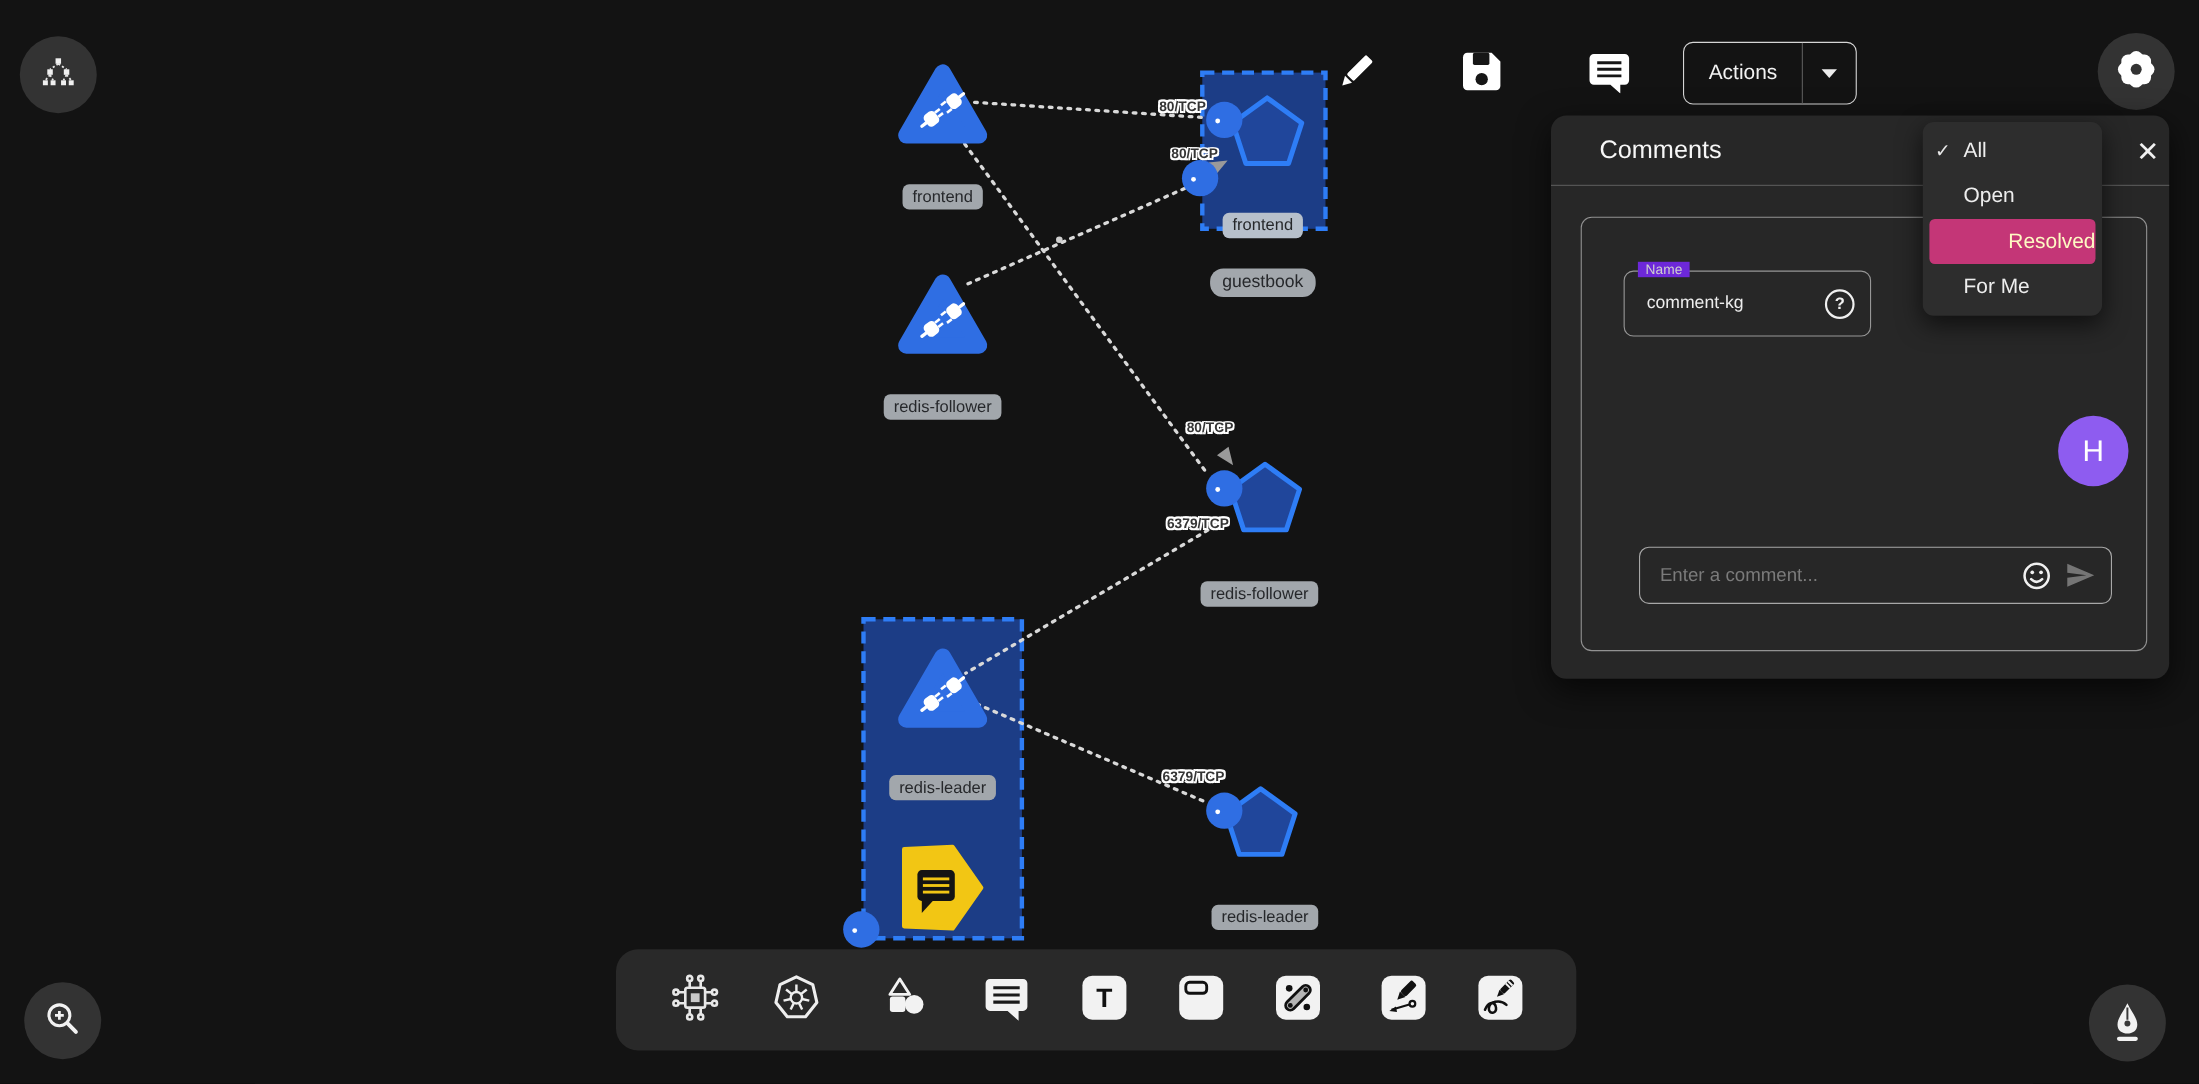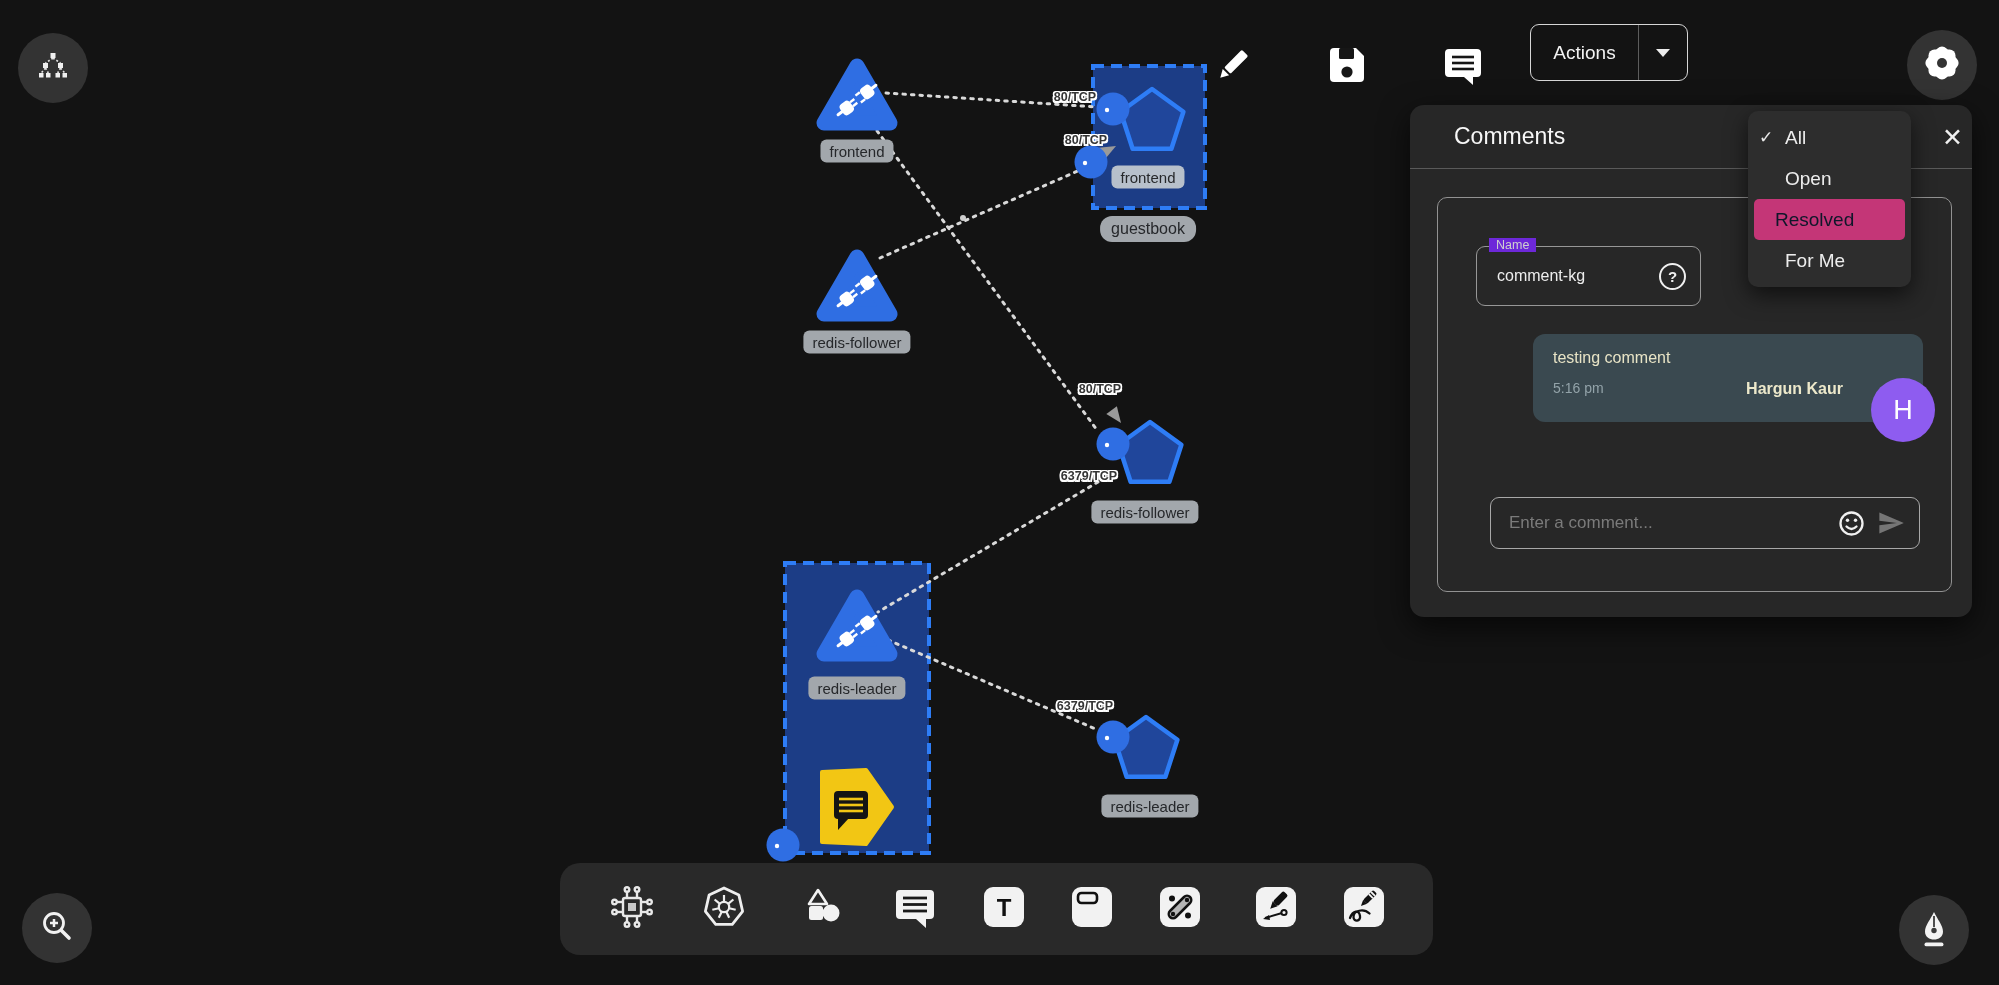--- a/index.html
+++ b/index.html
@@ -11,21 +11,21 @@
     color:#eee;
   }
   svg text { font-family:"Liberation Sans","DejaVu Sans",sans-serif; }
 
   
   #graph-svg, #graph-labels { position:absolute; left:0; top:0; width:1999px; height:985px; }
   #graph-labels { pointer-events:none; }
   .node-label {
     position:absolute; transform:translate(-50%,-50%);
     background:#a2a7ac; color:#26282b; font-size:15px;
-    padding:3px 9px; border-radius:6px; white-space:nowrap;
+    padding:3px 9px; border-radius:6px; white-space:nowrap;margin-top:28px;
   }
   .node-label.light { background:#b7c0cb; }
   .node-label.big { font-size:16px; padding:4px 11px;border-radius:12px; }
   .edge-label {
     position:absolute; transform:translate(-50%,-50%);
     font-size:12.5px; font-weight:bold; color:#353535; white-space:nowrap;
     text-shadow:-1.5px -1.5px 0 #fff, 1.5px -1.5px 0 #fff, -1.5px 1.5px 0 #fff,
                  1.5px 1.5px 0 #fff, 0 -1.5px 0 #fff, 0 1.5px 0 #fff,
                  -1.5px 0 0 #fff, 1.5px 0 0 #fff;
   }
@@ -41,21 +41,21 @@
   #pennib-btn { left:1899px; top:895px; }
   #gear-btn { left:1907px; top:30px; }
 
   
   .top-icon { position:absolute; width:44px; height:44px; display:flex; align-items:center; justify-content:center; cursor:pointer; }
   #edit-btn { left:1211px; top:45px; }
   #save-btn { left:1325px; top:45px; }
   #comments-btn { left:1441px; top:45px; }
 
   #actions-btn {
-    position:absolute; left:1530px; top:24px; width:158px; height:57px;
+    position:absolute; left:1530px; top:38px; width:158px; height:57px;
     border:1.2px solid #d6d6d6; border-radius:9px; display:flex; align-items:stretch;
     cursor:pointer; background:transparent;
   }
   #actions-btn .lbl { width:107px; display:flex; align-items:center; justify-content:center; font-size:19px; color:#f2f2f2; }
   #actions-btn .sep { width:1px; background:#5d5d5d; margin:0; }
   #actions-btn .caret-wrap { flex:1; display:flex; align-items:center; justify-content:center; }
   .caret-down { width:0; height:0; border-left:7px solid transparent; border-right:7px solid transparent; border-top:8px solid #ececec; }
 
   #share-btn {
     position:absolute; left:1705px; top:38px; width:170px; height:57px;
@@ -119,22 +119,22 @@
     position:absolute; left:1748px; top:111px; width:163px;
     background:#2d2d2d; border-radius:10px; padding:6px 0;
     box-shadow:0 8px 22px rgba(0,0,0,.6); z-index:30;
   }
   .menu-item {
     position:relative; height:41px; display:flex; align-items:center;
     padding-left:37px; font-size:19px; color:#ededed; cursor:pointer;
   }
   .menu-item .check { position:absolute; left:11px; font-size:17px; color:#e8e8e8; }
   .menu-item.selected {
-    margin:0 6px; padding-left:21px; border-radius:5px;
-    background:#c43677; color:#0f172a;
+    margin:0 6px; padding-left:38px; border-radius:5px;
+    background:#c43677; color:#fef9c3;justify-content:flex-end;
   }
 
   
   #bottom-toolbar {
     position:absolute; left:560px; top:863px; width:873px; height:92px;
     background:#292929; border-radius:20px;
     display:flex; align-items:center; padding:0 26px;
   }
   .tool-btn { width:46px; height:46px; display:flex; align-items:center; justify-content:center; cursor:pointer; margin:0 23px; }
   .tool-divider { width:1.5px; height:56px; background:#4d4d4d; margin:0 4px; }
@@ -305,27 +305,20 @@
     <div id="panel-inner">
 
       <div class="name-field">
         <div class="legend">Name</div>
         <div class="row">
           <div class="val">comment-kg</div>
           <div class="help-circle">?</div>
         </div>
       </div>
 
-      <div class="comment-bubble">
-        <div class="txt">testing comment</div>
-        <div class="meta">
-          <span class="time">5:16 pm</span>
-          <span class="author">Hargun Kaur</span>
-        </div>
-      </div>
       <div class="avatar">H</div>
 
       <div class="comment-input">
         <span class="placeholder">Enter a comment...</span>
         <span class="tail-icon">
           <svg width="27" height="27" viewBox="-13.5 -13.5 27 27">
             <circle r="11" fill="none" stroke="#f0f0f0" stroke-width="2.3"></circle>
             <circle cx="-4" cy="-3.2" r="1.7" fill="#f0f0f0"></circle>
             <circle cx="4" cy="-3.2" r="1.7" fill="#f0f0f0"></circle>
             <path d="M-5,3 Q0,8 5,3" fill="none" stroke="#f0f0f0" stroke-width="2.3" stroke-linecap="round"></path>

